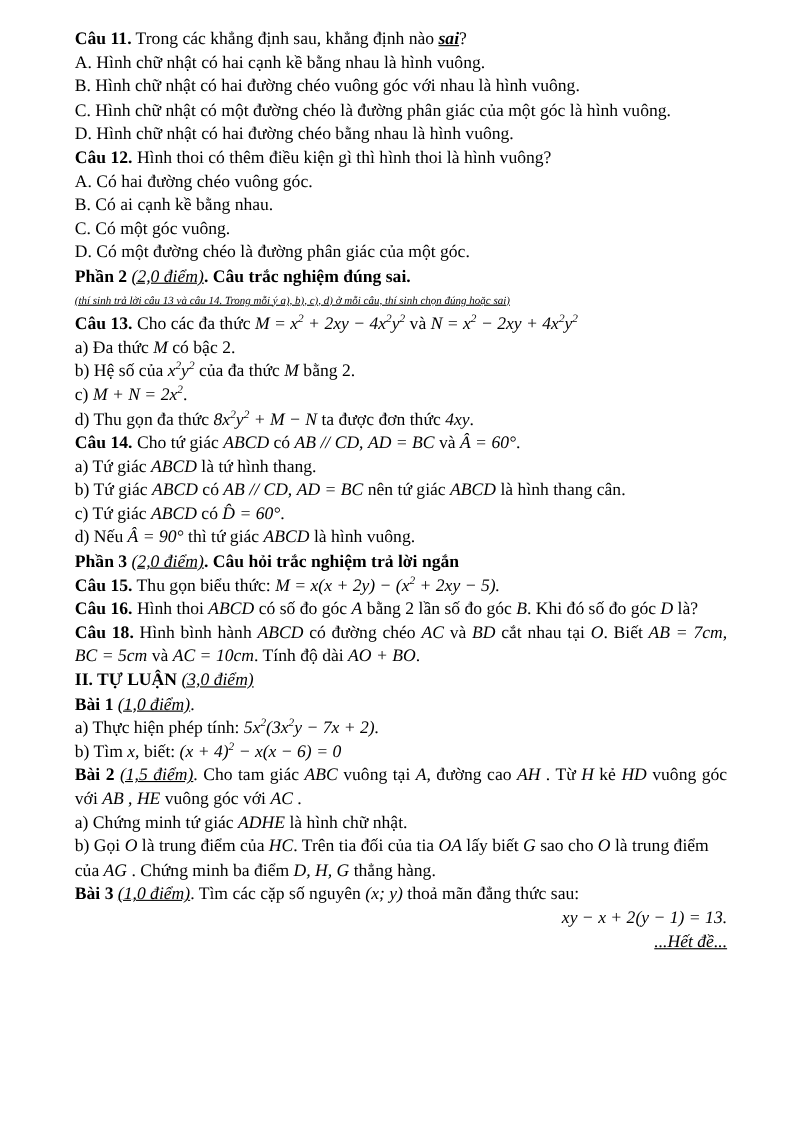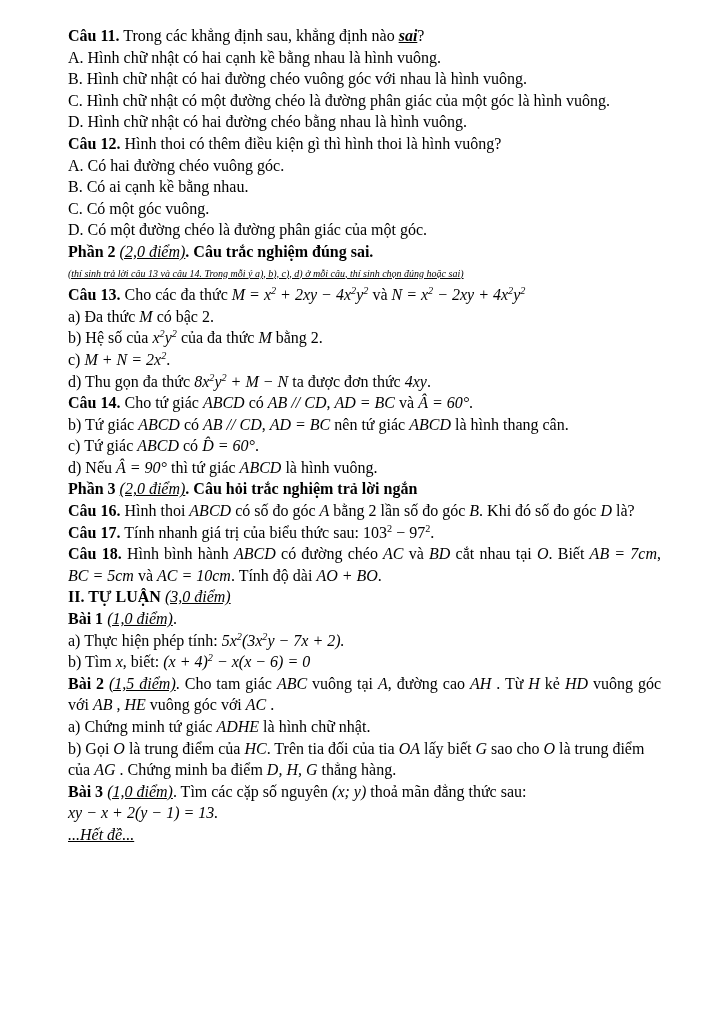--- a/index.html
+++ b/index.html
@@ -13,21 +13,21 @@
     font-family: "Liberation Serif", "DejaVu Serif", serif;
     font-size: 16px;
     color: #000000;
     overflow: hidden;
   }
   .para {
     margin: 0;
     line-height: 21.6px;
     text-align: justify;
   }
-  .para.center { text-align: left; }
+  .para.center { text-align: right; }
   .para.fit { font-size: 10px; white-space: nowrap; }
   .b { font-weight: bold; }
   .i { font-style: italic; text-decoration: underline; }
   .u { text-decoration: underline; }
   .m { font-style: italic; }
   .s {
     font-size: 64%;
     vertical-align: super;
     line-height: 0;
   }
@@ -48,26 +48,27 @@
       <p class="para"><span>C. Có một góc vuông.</span></p>
       <p class="para"><span>D. Có một đường chéo là đường phân giác của một góc.</span></p>
       <p class="para"><span class="b">Phần 2 </span><span class="i">(2,0 điểm)</span><span class="b">. Câu trắc nghiệm đúng sai.</span></p>
       <p class="para fit"><span class="i">(thí sinh trả lời câu 13 và câu 14. Trong mỗi ý a), b), c), d) ở mỗi câu, thí sinh chọn đúng hoặc sai)</span></p>
       <p class="para"><span class="b">Câu 13.</span><span> Cho các đa thức </span><span class="m">M = x</span><span class="m s">2</span><span class="m"> + 2xy − 4x</span><span class="m s">2</span><span class="m">y</span><span class="m s">2</span><span> và </span><span class="m">N = x</span><span class="m s">2</span><span class="m"> − 2xy + 4x</span><span class="m s">2</span><span class="m">y</span><span class="m s">2</span></p>
       <p class="para"><span>a) Đa thức </span><span class="m">M</span><span> có bậc 2.</span></p>
       <p class="para"><span>b) Hệ số của </span><span class="m">x</span><span class="m s">2</span><span class="m">y</span><span class="m s">2</span><span> của đa thức </span><span class="m">M</span><span> bằng 2.</span></p>
       <p class="para"><span>c) </span><span class="m">M + N = 2x</span><span class="m s">2</span><span>.</span></p>
       <p class="para"><span>d) Thu gọn đa thức </span><span class="m">8x</span><span class="m s">2</span><span class="m">y</span><span class="m s">2</span><span class="m"> + M − N</span><span> ta được đơn thức </span><span class="m">4xy</span><span>.</span></p>
       <p class="para"><span class="b">Câu 14.</span><span> Cho tứ giác </span><span class="m">ABCD</span><span> có </span><span class="m">AB // CD</span><span>, </span><span class="m">AD = BC</span><span> và </span><span class="m">Â = 60°</span><span>.</span></p>
+      <p class="para"><span>a) Tứ giác </span><span class="m">ABCD</span><span> là tứ hình thang.</span></p>
       <p class="para"><span>b) Tứ giác </span><span class="m">ABCD</span><span> có </span><span class="m">AB // CD</span><span>, </span><span class="m">AD = BC</span><span> nên tứ giác </span><span class="m">ABCD</span><span> là hình thang cân.</span></p>
       <p class="para"><span>c) Tứ giác </span><span class="m">ABCD</span><span> có </span><span class="m">D̂ = 60°</span><span>.</span></p>
       <p class="para"><span>d) Nếu </span><span class="m">Â = 90°</span><span> thì tứ giác </span><span class="m">ABCD</span><span> là hình vuông.</span></p>
       <p class="para"><span class="b">Phần 3 </span><span class="i">(2,0 điểm)</span><span class="b">. Câu hỏi trắc nghiệm trả lời ngắn</span></p>
+      <p class="para"><span class="b">Câu 15.</span><span> Thu gọn biểu thức: </span><span class="m">M = x(x + 2y) − (x</span><span class="m s">2</span><span class="m"> + 2xy − 5).</span></p>
       <p class="para"><span class="b">Câu 16.</span><span> Hình thoi </span><span class="m">ABCD</span><span> có số đo góc </span><span class="m">A</span><span> bằng 2 lần số đo góc </span><span class="m">B</span><span>. Khi đó số đo góc </span><span class="m">D</span><span> là?</span></p>
-      <p class="para"><span class="b">Câu 17.</span><span> Tính nhanh giá trị của biểu thức sau: </span><span>103</span><span class="s">2</span><span> − 97</span><span class="s">2</span><span>.</span></p>
       <p class="para"><span class="b">Câu 18.</span><span> Hình bình hành </span><span class="m">ABCD</span><span> có đường chéo </span><span class="m">AC</span><span> và </span><span class="m">BD</span><span> cắt nhau tại </span><span class="m">O</span><span>. Biết </span><span class="m">AB = 7cm</span><span>, </span><span class="m">BC = 5cm</span><span> và </span><span class="m">AC = 10cm</span><span>. Tính độ dài </span><span class="m">AO + BO</span><span>.</span></p>
       <p class="para"><span class="b">II. TỰ LUẬN </span><span class="i">(3,0 điểm)</span></p>
       <p class="para"><span class="b">Bài 1 </span><span class="i">(1,0 điểm)</span><span>.</span></p>
       <p class="para"><span>a) Thực hiện phép tính: </span><span class="m">5x</span><span class="m s">2</span><span class="m">(3x</span><span class="m s">2</span><span class="m">y − 7x + 2).</span></p>
       <p class="para"><span>b) Tìm </span><span class="m">x</span><span>, biết: </span><span class="m">(x + 4)</span><span class="m s">2</span><span class="m"> − x(x − 6) = 0</span></p>
       <p class="para"><span class="b">Bài 2 </span><span class="i">(1,5 điểm)</span><span>. Cho tam giác </span><span class="m">ABC</span><span> vuông tại </span><span class="m">A</span><span>, đường cao </span><span class="m">AH</span><span> . Từ </span><span class="m">H</span><span> kẻ </span><span class="m">HD</span><span> vuông góc với </span><span class="m">AB</span><span> , </span><span class="m">HE</span><span> vuông góc với </span><span class="m">AC</span><span> .</span></p>
       <p class="para"><span>a) Chứng minh tứ giác </span><span class="m">ADHE</span><span> là hình chữ nhật.</span></p>
       <p class="para"><span>b) Gọi </span><span class="m">O</span><span> là trung điểm của </span><span class="m">HC</span><span>. Trên tia đối của tia </span><span class="m">OA</span><span> lấy biết </span><span class="m">G</span><span> sao cho </span><span class="m">O</span><span> là trung điểm</span></p>
       <p class="para"><span>của </span><span class="m">AG</span><span> . Chứng minh ba điểm </span><span class="m">D, H, G</span><span> thẳng hàng.</span></p>
       <p class="para"><span class="b">Bài 3 </span><span class="i">(1,0 điểm)</span><span>. Tìm các cặp số nguyên </span><span class="m">(x; y)</span><span> thoả mãn đẳng thức sau:</span></p>

